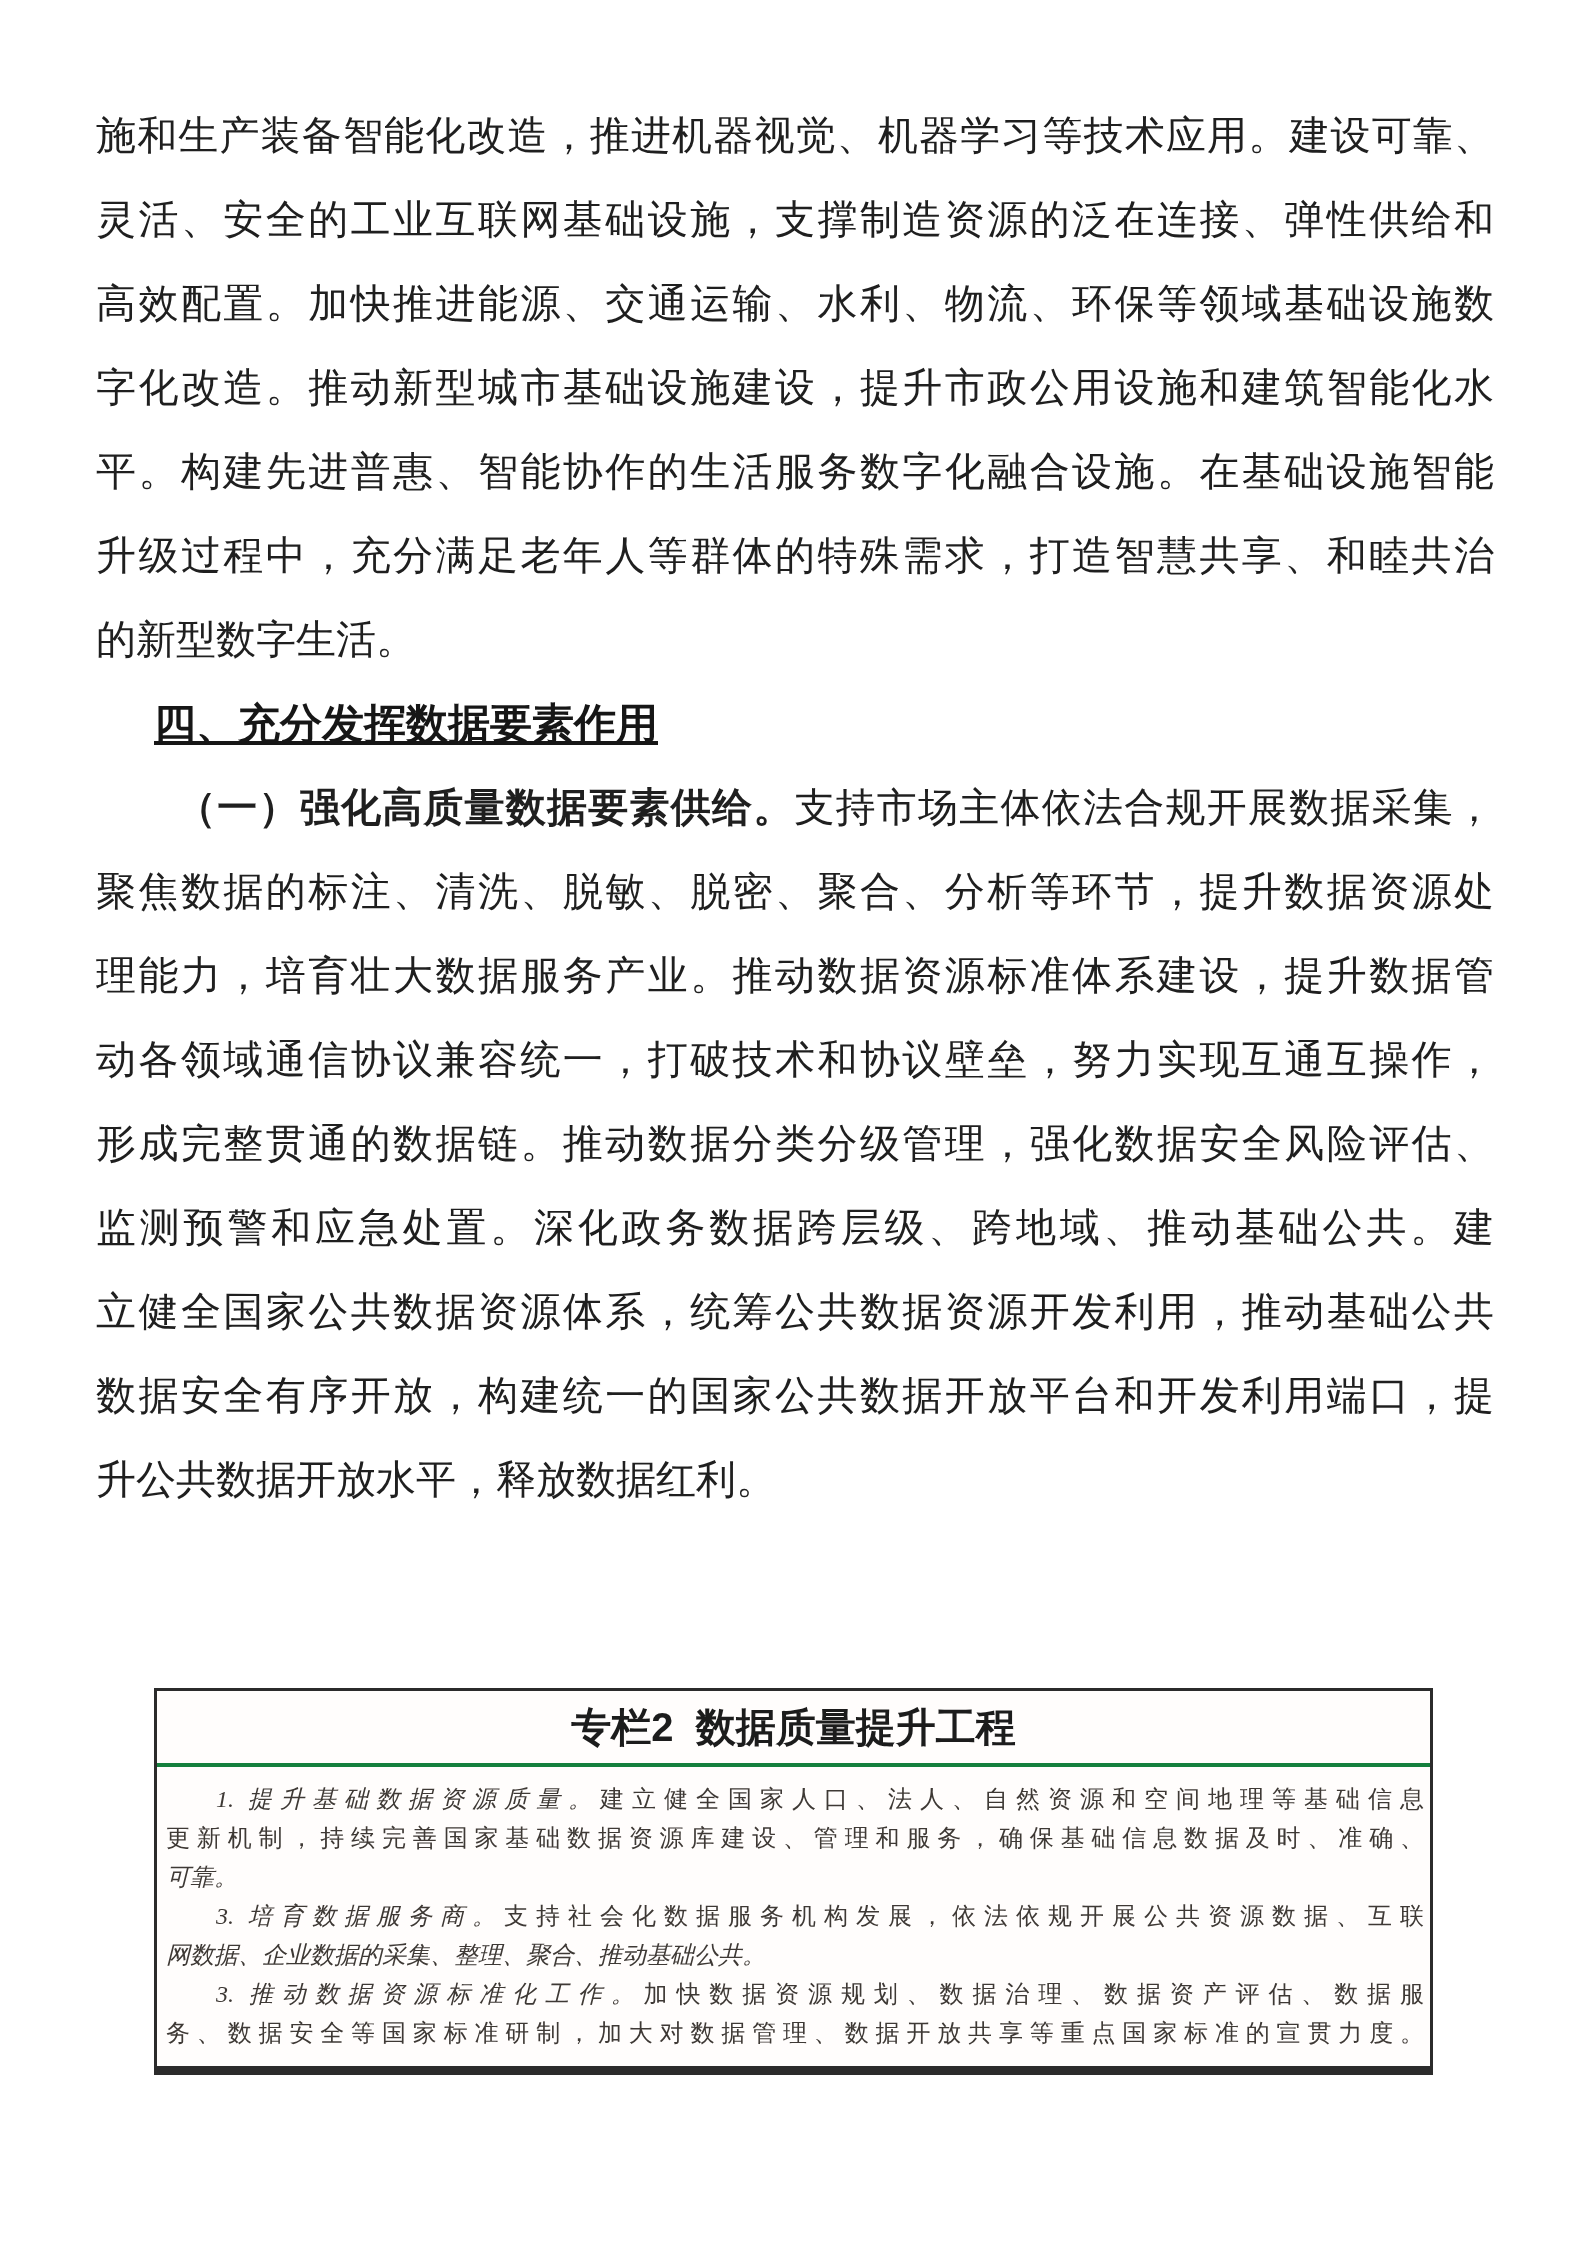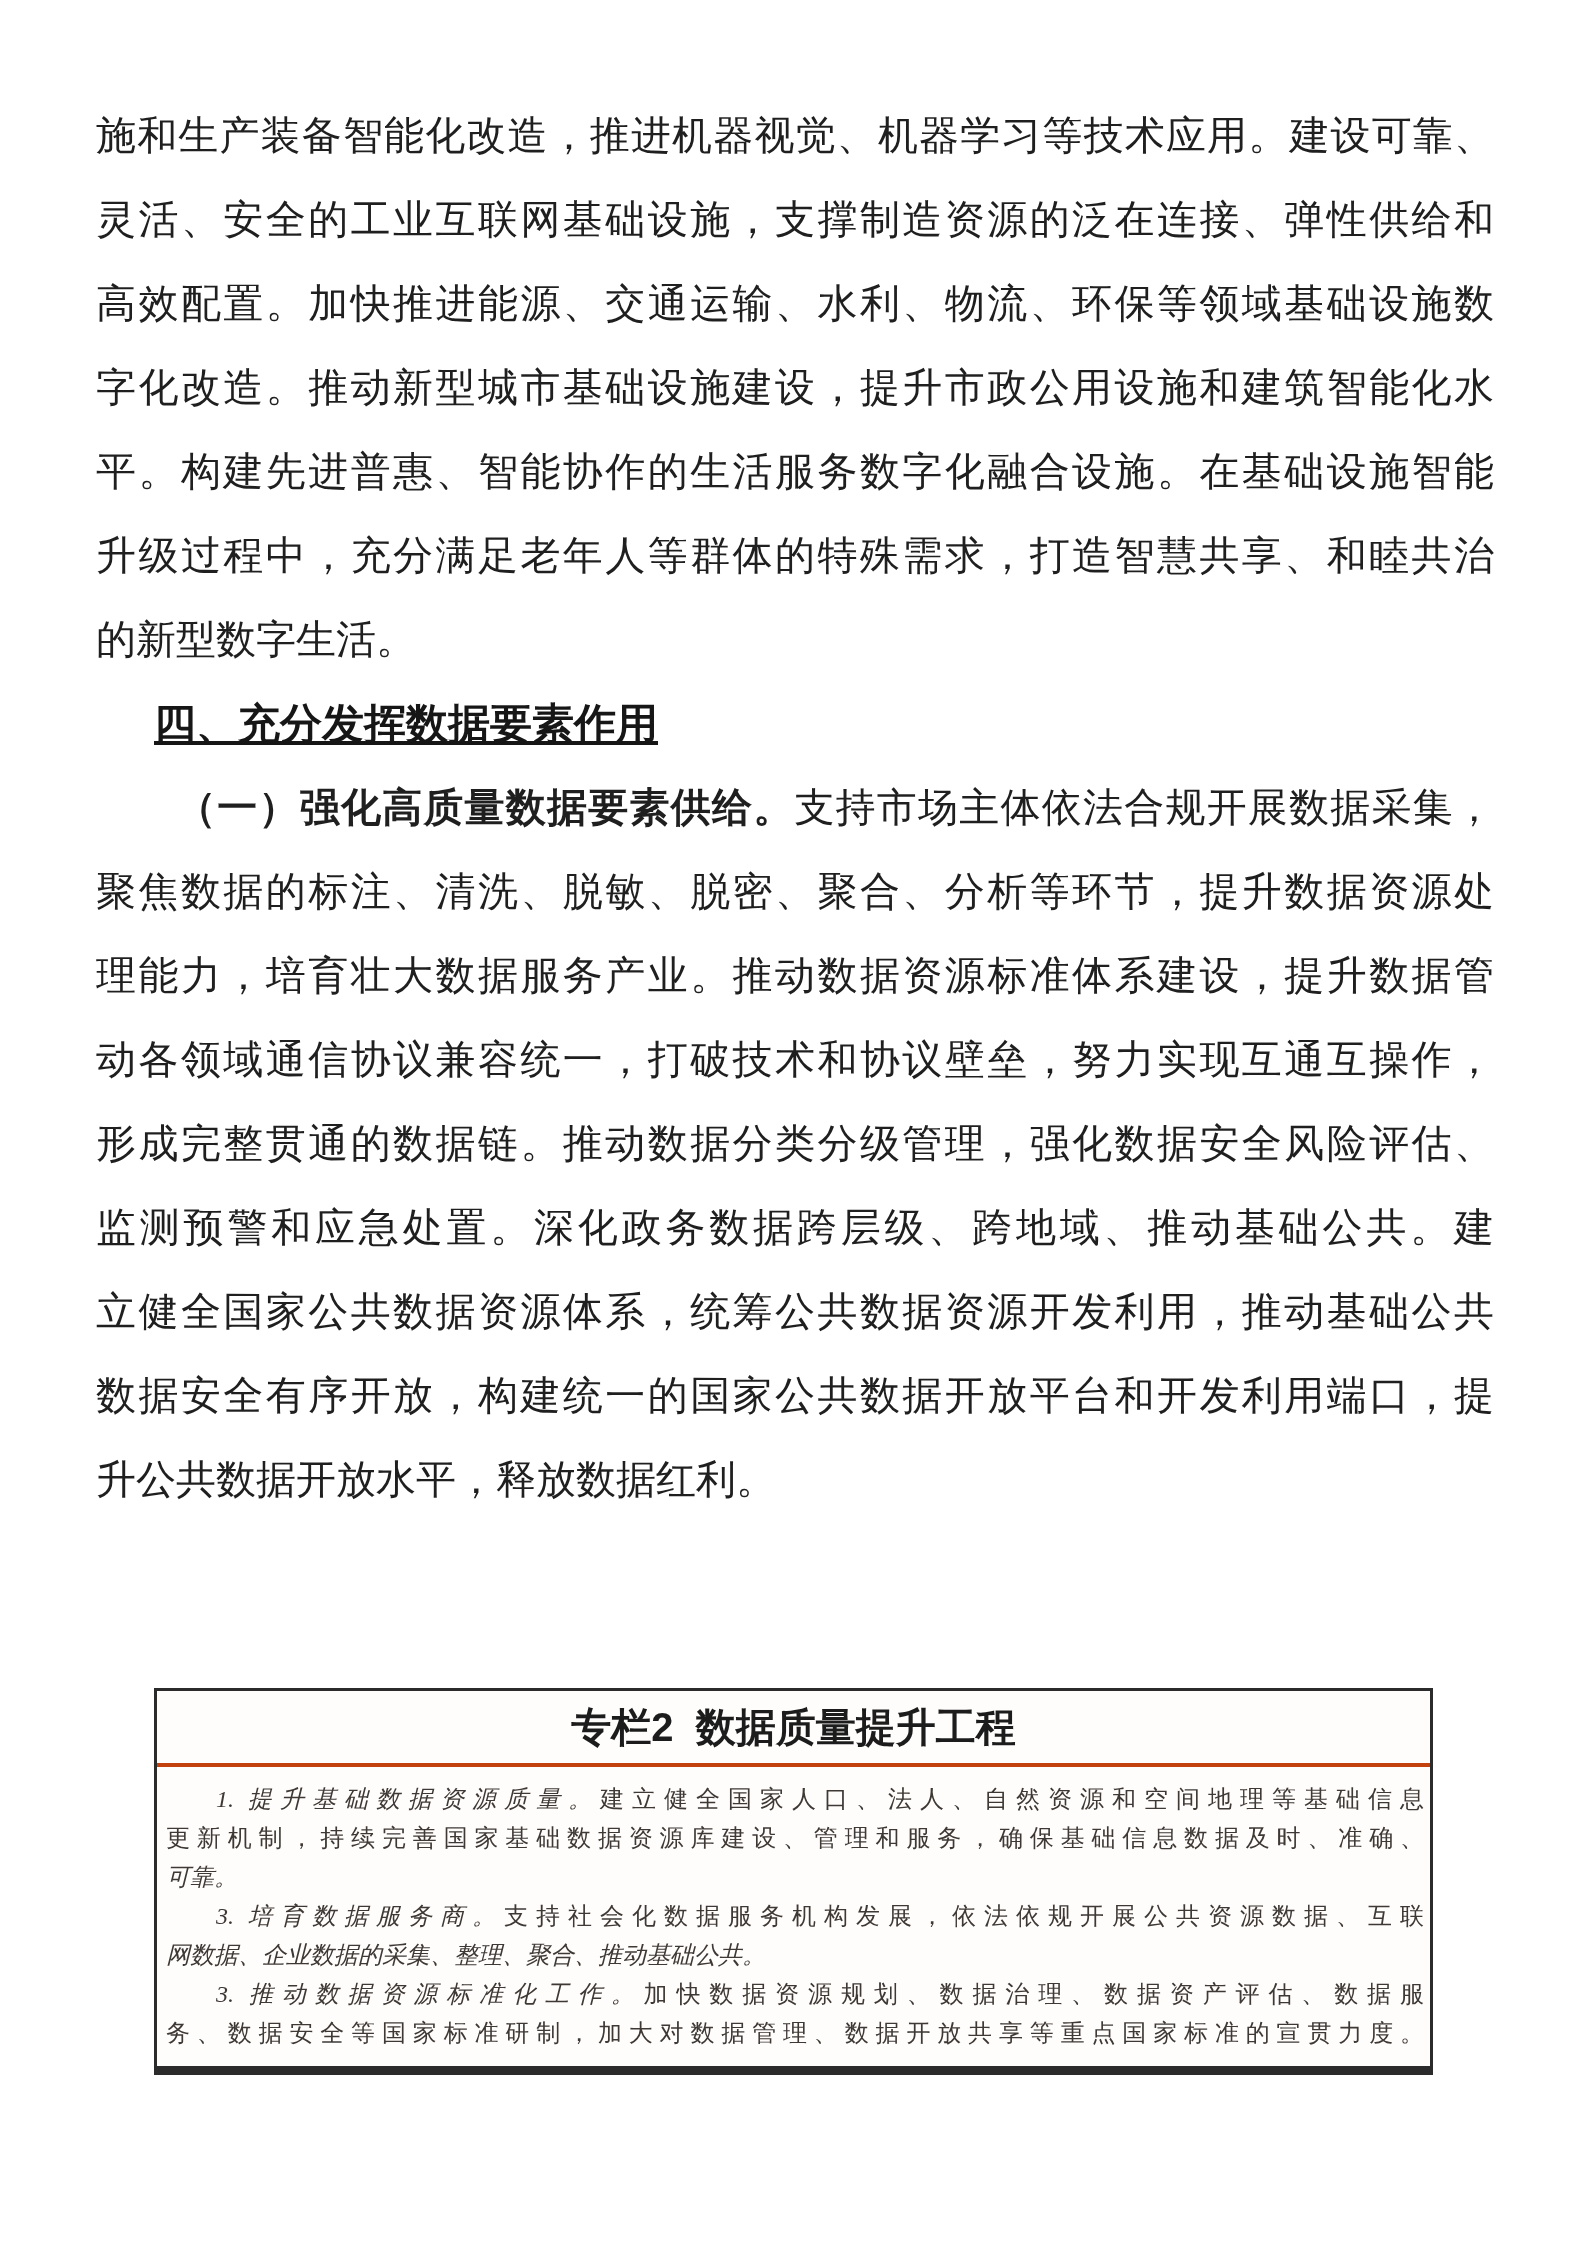--- a/index.html
+++ b/index.html
@@ -48,21 +48,21 @@
     border-bottom-width:9px;
     background:#fffdfc;
   }
   .panel-head {
     height:72px; line-height:72px;
     text-align:center;
     font-family:"Liberation Sans", sans-serif;
     font-weight:bold;
     font-size:40px;
     color:#1c1c1c;
-    border-bottom:4px solid #c2410c;
+    border-bottom:4px solid #15803d;
     white-space:pre;
   }
   .panel-body {
     padding:13px 6px 13px 9px;
     color:#3e3935;
   }
   .pline {
     font-size:24px;
     line-height:39px;
     height:39px;

